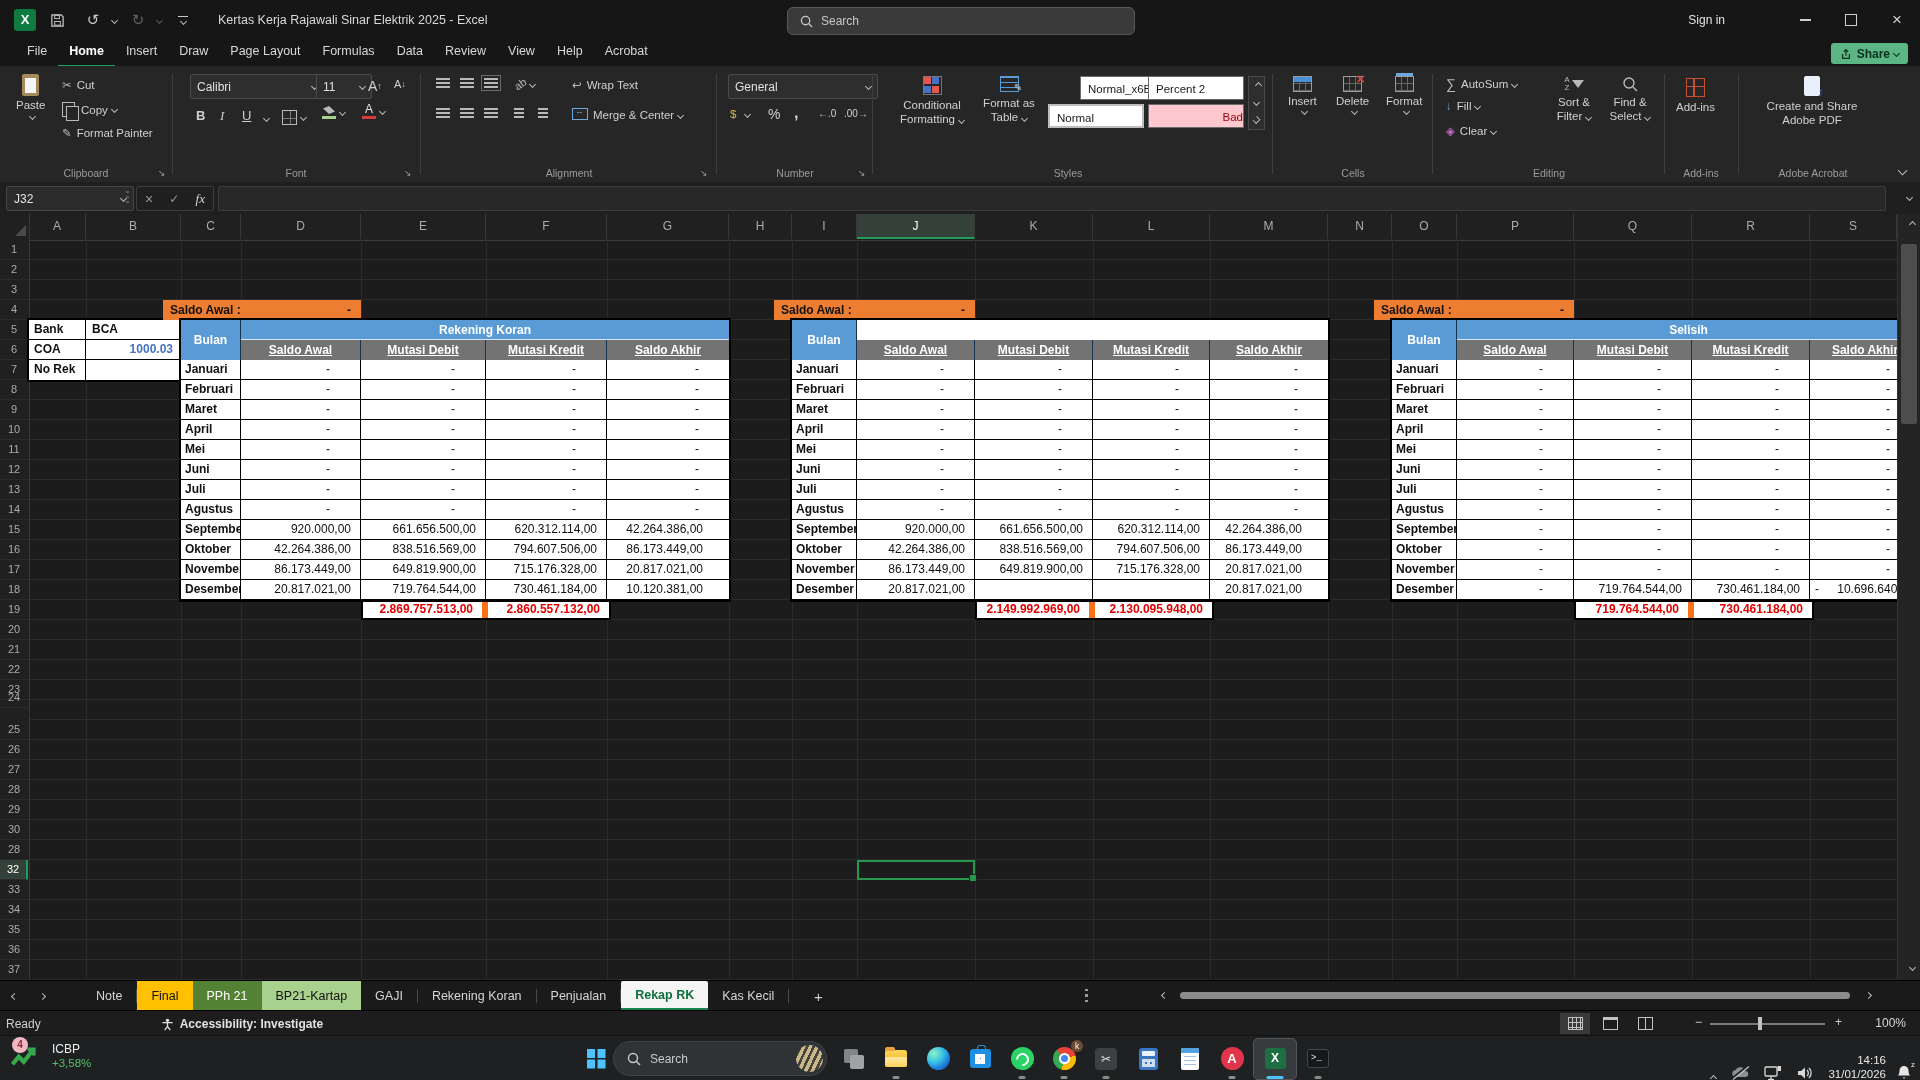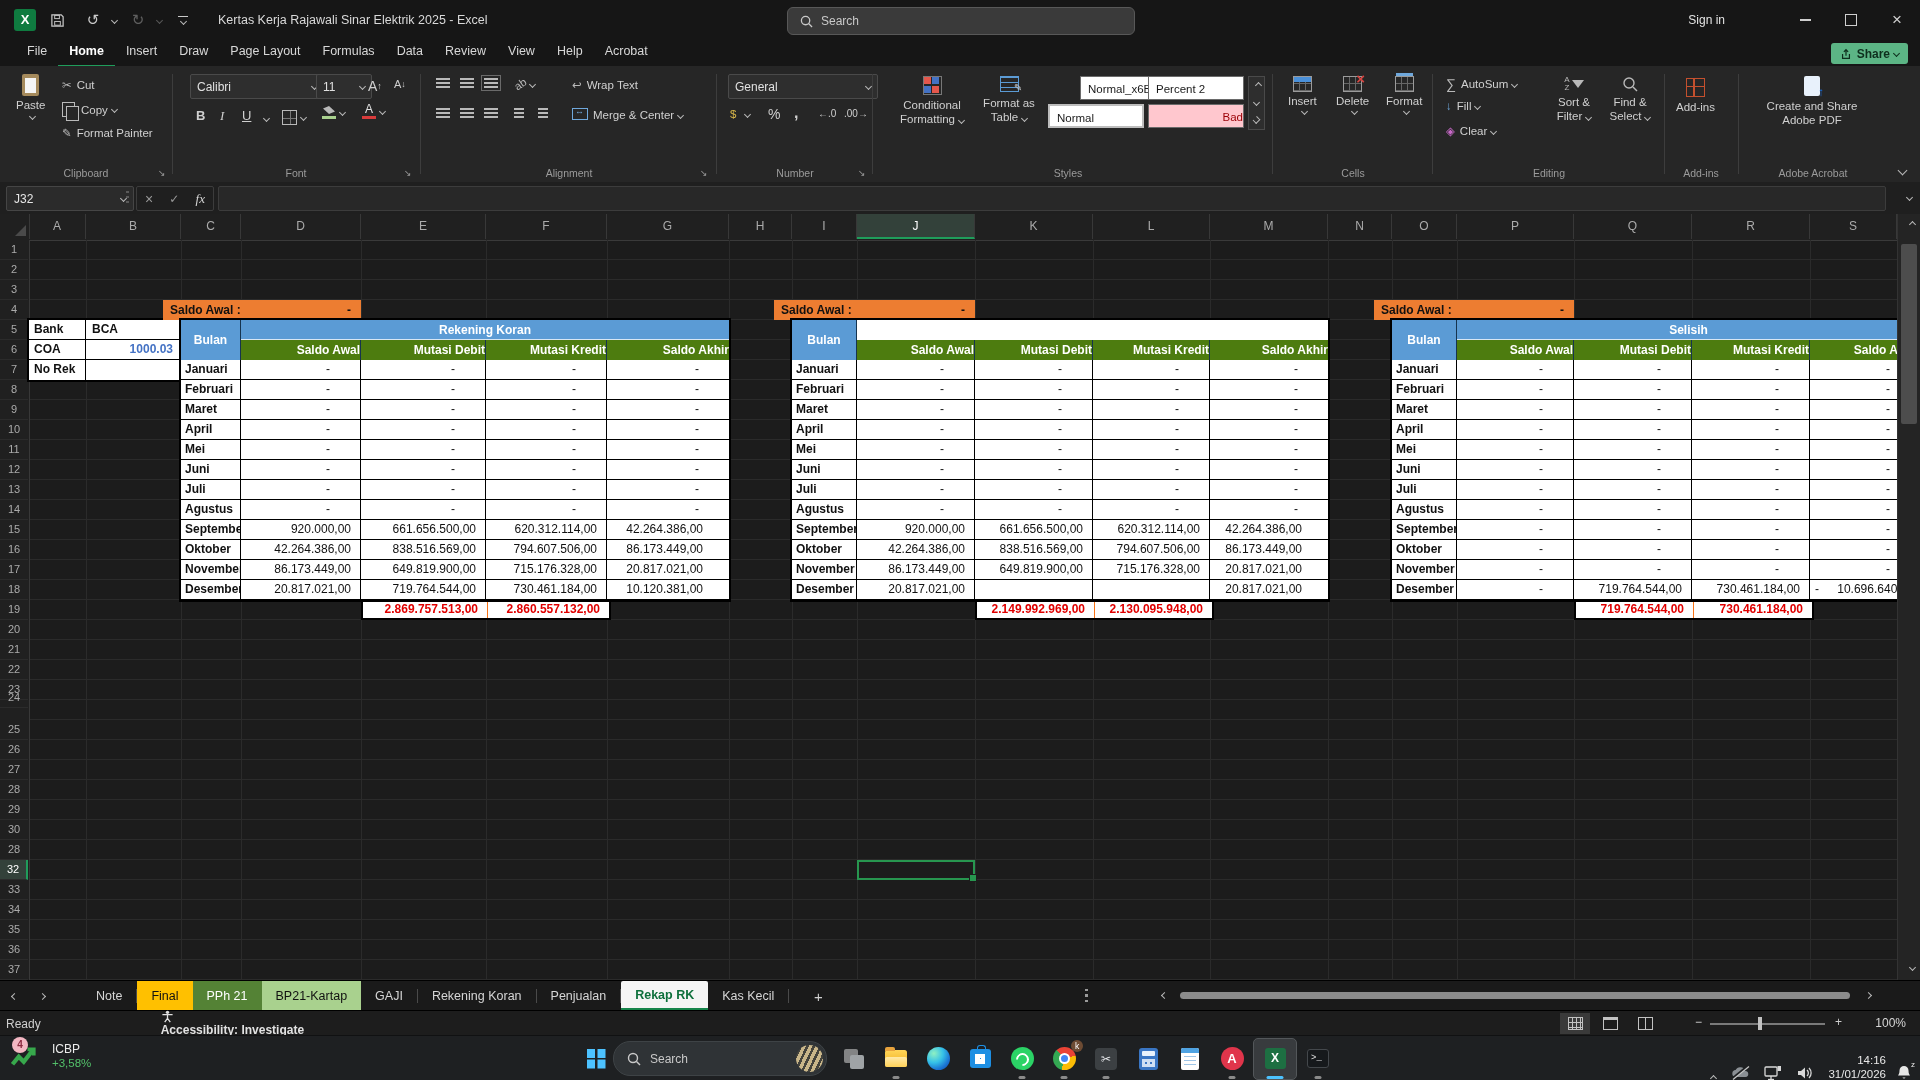--- a/index.html
+++ b/index.html
@@ -122,32 +122,32 @@
   #infoblock{position:absolute;left:29px;top:80px;width:152px;height:60px;background:#fff;box-shadow:0 0 0 2px #000;z-index:4;color:#111;}
   .info-row{display:flex;height:20px;line-height:19px;border-bottom:1px solid #000;box-sizing:border-box;}
   .info-row:last-child{border-bottom:none;}
   .info-label{width:57px;border-right:1px solid #000;font-weight:bold;padding-left:5px;box-sizing:border-box;}
   .info-val{flex:1;padding:0 8px 0 6px;font-weight:bold;}
   .info-val.num{text-align:right;color:#4472C4;}
   
   .xtable{position:absolute;top:80px;height:280px;background:#fff;box-shadow:0 0 0 2px #000;z-index:4;color:#111;}
   .t-bulan{position:absolute;left:0;top:0;height:40px;background:#5B9BD5;color:#fff;font-weight:bold;display:flex;align-items:center;justify-content:center;font-size:12px;border-right:1px solid #16344f;box-sizing:border-box;}
   .t-title{position:absolute;top:0;height:20px;background:#5B9BD5;color:#fff;font-weight:bold;text-align:center;line-height:20px;font-size:12px;border-bottom:1px solid #d8e6f4;box-sizing:border-box;}
-  .t-sub{position:absolute;top:20px;height:20px;background:#4d7c0f;color:#fff;font-weight:bold;text-align:right;line-height:20px;font-size:12px;border-right:1px solid #16344f;box-sizing:border-box;overflow:hidden;white-space:nowrap;}
+  .t-sub{position:absolute;top:20px;height:20px;background:#737373;color:#fff;font-weight:bold;text-align:center;line-height:20px;font-size:12px;border-right:1px solid #16344f;box-sizing:border-box;overflow:hidden;white-space:nowrap;text-decoration:underline;}
   .t-sub.lastcol{border-right:none;}
   .t-month{position:absolute;left:0;height:20px;background:#fff;font-weight:bold;font-size:12px;line-height:19px;padding-left:4px;border-right:1px solid #000;border-bottom:1px solid #000;box-sizing:border-box;overflow:hidden;white-space:nowrap;}
   .t-cell{position:absolute;height:20px;background:#fff;font-size:12px;line-height:19px;text-align:right;border-right:1px solid #000;border-bottom:1px solid #000;box-sizing:border-box;overflow:hidden;white-space:nowrap;}
   .t-cell.last{border-right:none;}
   .t-cell .dash{display:block;padding-right:30px;}
   .t-cell .num{display:block;padding-right:9px;}
   .t-cell.last .num{padding-right:26px;}
   .t-cell.neg{display:flex;justify-content:space-between;padding:0 6px 0 5px;}
   .t-totals{position:absolute;height:16px;border:2px solid #000;background:#fff;display:flex;z-index:5;}
   .t-total-cell{height:16px;line-height:15px;font-weight:bold;color:#E00000;text-align:right;padding-right:9px;font-size:12px;box-sizing:border-box;}
-  .t-total-cell:first-child{border-right:1px solid #f97316;}
+  .t-total-cell:first-child{border-right:6px solid #f97316;}
   
   #selcell{position:absolute;left:857px;top:620px;width:118px;height:20px;border:2px solid #27964F;box-sizing:border-box;z-index:6;}
   #selcell::after{content:"";position:absolute;right:-4px;bottom:-4px;width:6px;height:6px;background:#27964F;border:1px solid #1c1c1c;}
   
   #vscroll{position:absolute;left:1897px;top:214px;width:23px;height:766px;background:#242424;border-left:1px solid #333;}
   #vscroll .thumb{position:absolute;left:3px;top:30px;width:16px;height:180px;background:#4d4d4d;border-radius:2px;}
   #vscroll .arr{position:absolute;left:8px;}
   
   #tabbar{position:absolute;left:0;top:980px;width:1920px;height:30px;background:#1a1a1a;border-top:1px solid #000;display:flex;align-items:stretch;}
   .tabnav{width:28px;display:flex;align-items:center;justify-content:center;}
@@ -158,21 +158,21 @@
   .tab.bp21{background:#A9D18E;color:#111;}
   .tab.active{background:#f5f5f5;color:#0E703C;font-weight:bold;border-bottom:3px solid #17854B;border-radius:2px 2px 0 0;}
   .tab-sep{width:1px;height:14px;background:#4a4a4a;align-self:center;}
   #tab-add{width:30px;display:flex;align-items:center;justify-content:center;color:#cfcfcf;font-size:15px;margin-left:14px;}
   #tab-kebab{position:absolute;left:1085px;top:8px;width:3px;height:14px;background:repeating-linear-gradient(#9a9a9a 0 2.5px,transparent 2.5px 5.5px);}
   #hs-left{position:absolute;left:1158px;top:12px;} #hs-right{position:absolute;left:1862px;top:12px;}
   #hscroll{position:absolute;left:1180px;top:11px;width:670px;height:7px;background:#8b8b8b;border-radius:4px;}
   
   #statusbar{position:absolute;left:0;top:1010px;width:1920px;height:25px;background:#1d1d1d;border-top:1px solid #000;display:flex;align-items:center;color:#cfcfcf;}
   #sb-ready{margin-left:6px;}
-  #sb-access{margin-left:120px;display:flex;align-items:flex-start;font-weight:bold;color:#e2e2e2;flex-direction:column;}
+  #sb-access{margin-left:120px;display:flex;align-items:flex-end;font-weight:bold;color:#e2e2e2;}
   #sb-access svg{margin-right:6px;}
   .viewbtn{position:absolute;top:2px;width:30px;height:21px;display:flex;align-items:center;justify-content:center;}
   .viewbtn.active{background:#3a3a3a;}
   #vb1{right:330px;} #vb2{right:295px;} #vb3{right:260px;}
   .vb-ic{width:13px;height:11px;border:1px solid #c2c2c2;}
   .vb-ic.grid{background:repeating-linear-gradient(90deg,transparent 0 3px,#c2c2c2 3px 4px),repeating-linear-gradient(transparent 0 4px,#c2c2c2 4px 5px);}
   .vb-ic.page{background:linear-gradient(#c2c2c2 0 2px,transparent 2px);}
   .vb-ic.brk{background:linear-gradient(90deg,transparent 0 6px,#c2c2c2 6px 7px,transparent 7px);}
   #zoom-minus{position:absolute;right:218px;top:4px;color:#cfcfcf;}
   #zoom-track{position:absolute;right:95px;top:12px;width:115px;height:1.5px;background:#7a7a7a;}

